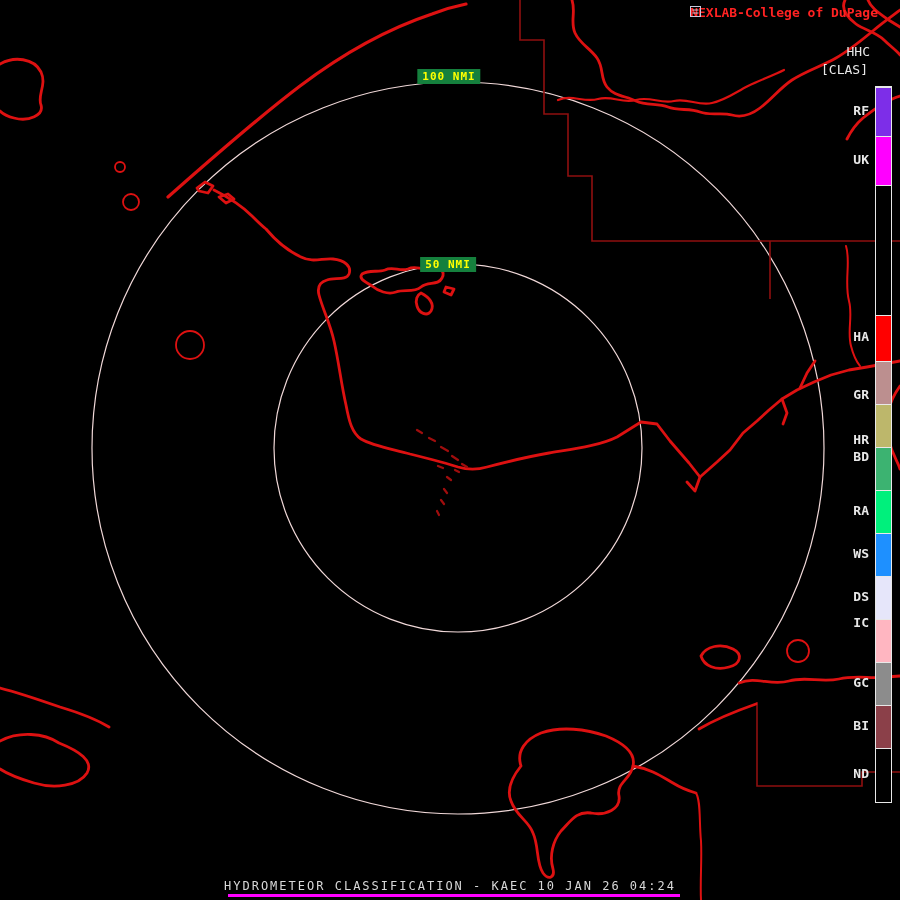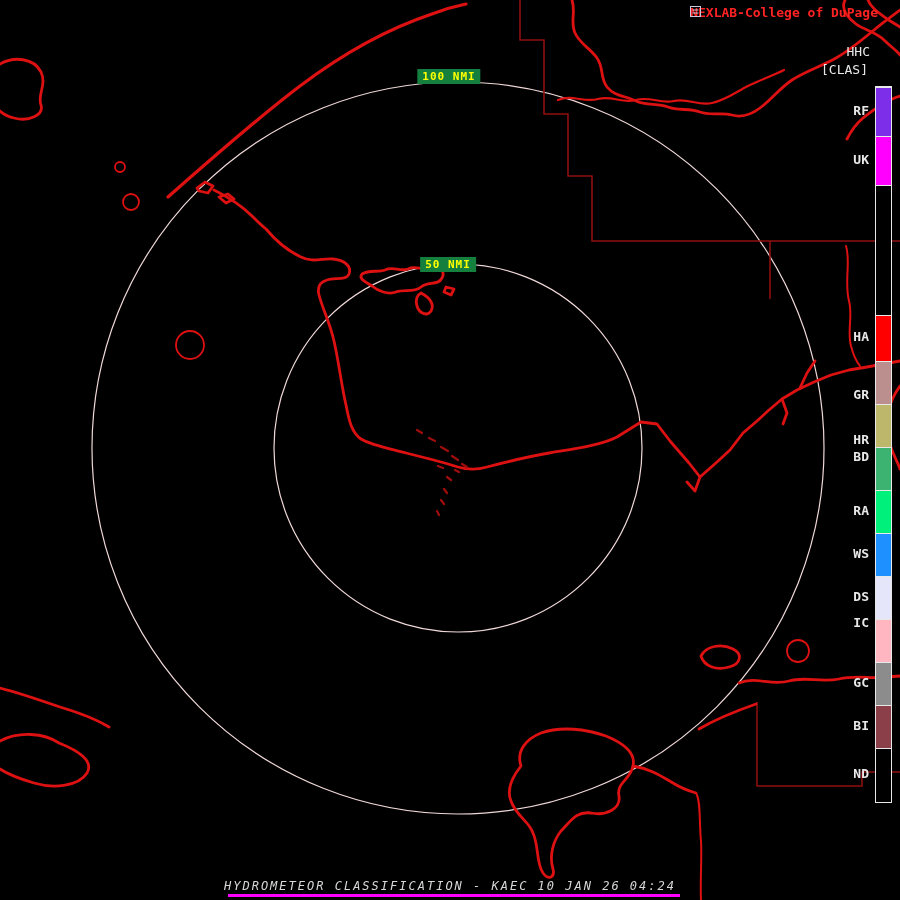--- a/index.html
+++ b/index.html
@@ -42,21 +42,21 @@
     position:absolute;left:875px;top:86px;width:17px;height:717px;
     border:1px solid var(--legend-border);box-sizing:border-box;background:#000;
   }
   .legend-seg{position:absolute;left:0;width:100%;border-top:1px solid var(--legend-border);box-sizing:border-box;}
   .legend-label{
     position:absolute;right:31px;color:var(--ui-text);
     font-size:13px;font-weight:700;line-height:16px;
   }
   #footer-title{
     position:absolute;left:0;right:0;top:879px;text-align:center;
-    color:var(--footer-text);font-size:12px;letter-spacing:2px;white-space:nowrap;font-style:italic;
+    color:var(--footer-text);font-size:12px;letter-spacing:2px;white-space:nowrap;
   }
   #footer-line{
     position:absolute;left:228px;top:894px;width:452px;height:3px;background:var(--footer-line);
   }
 </style>
 </head>
 <body>
 
 <div id="frame">
 

